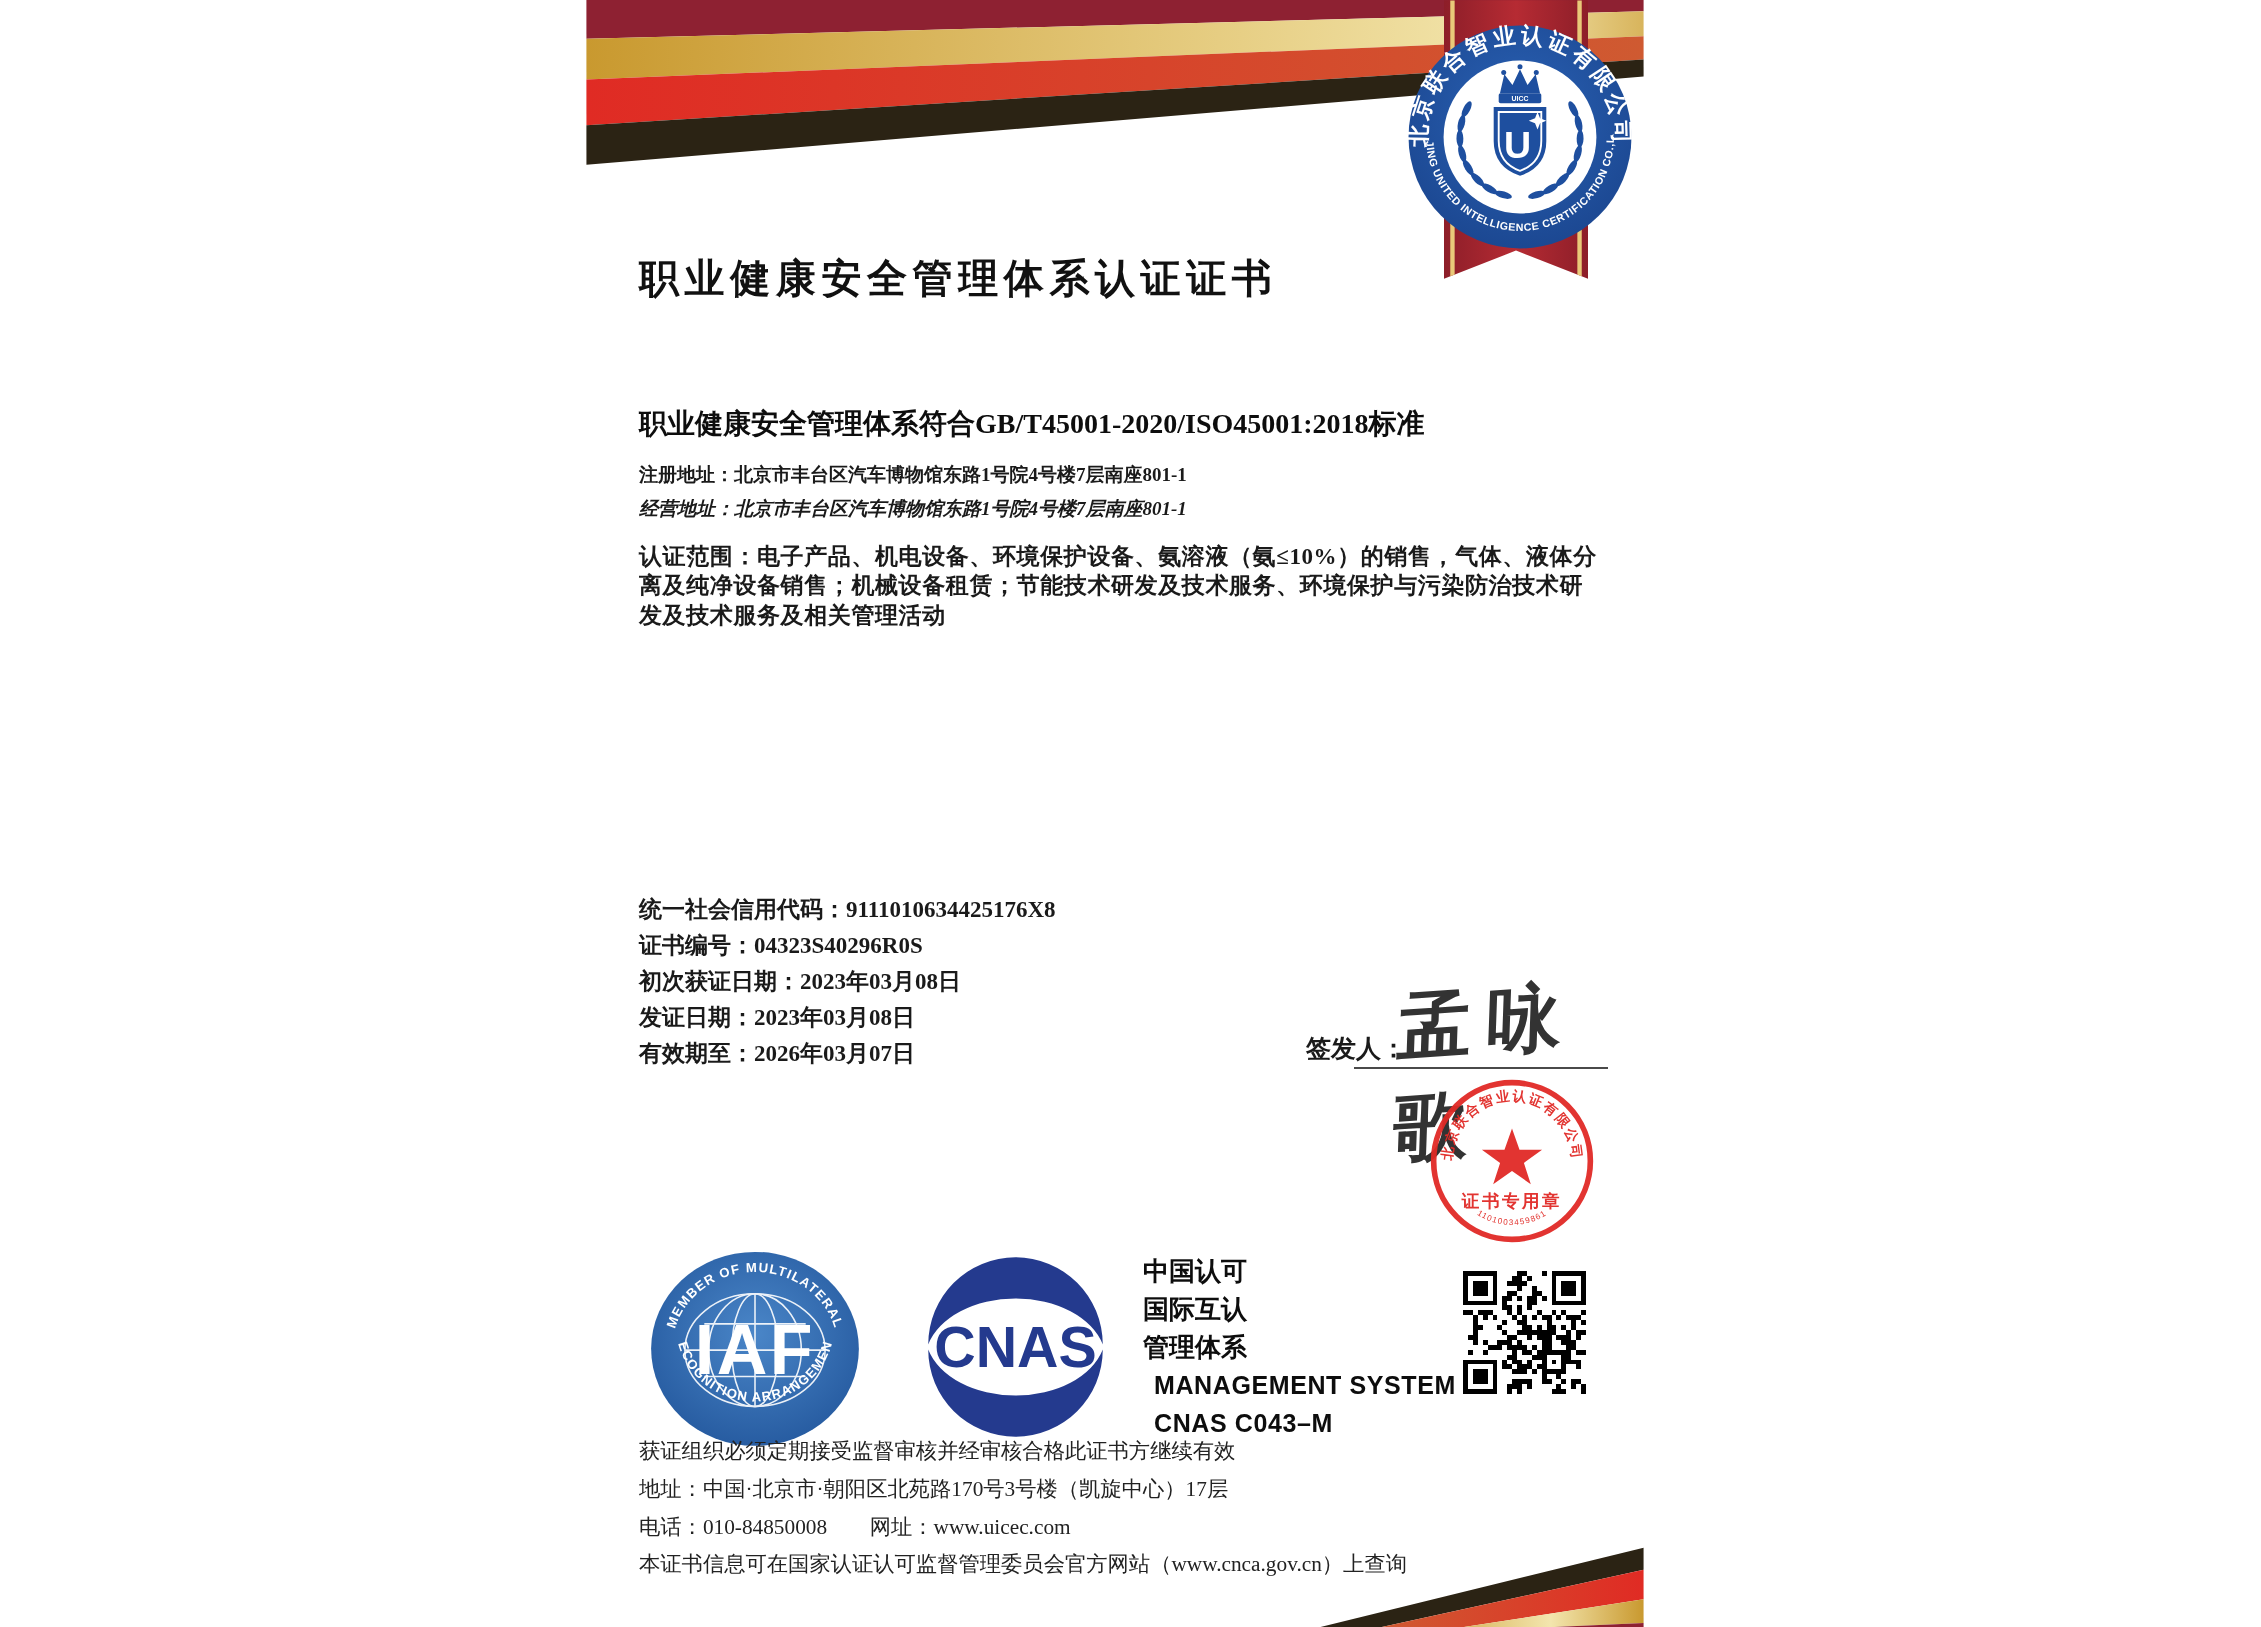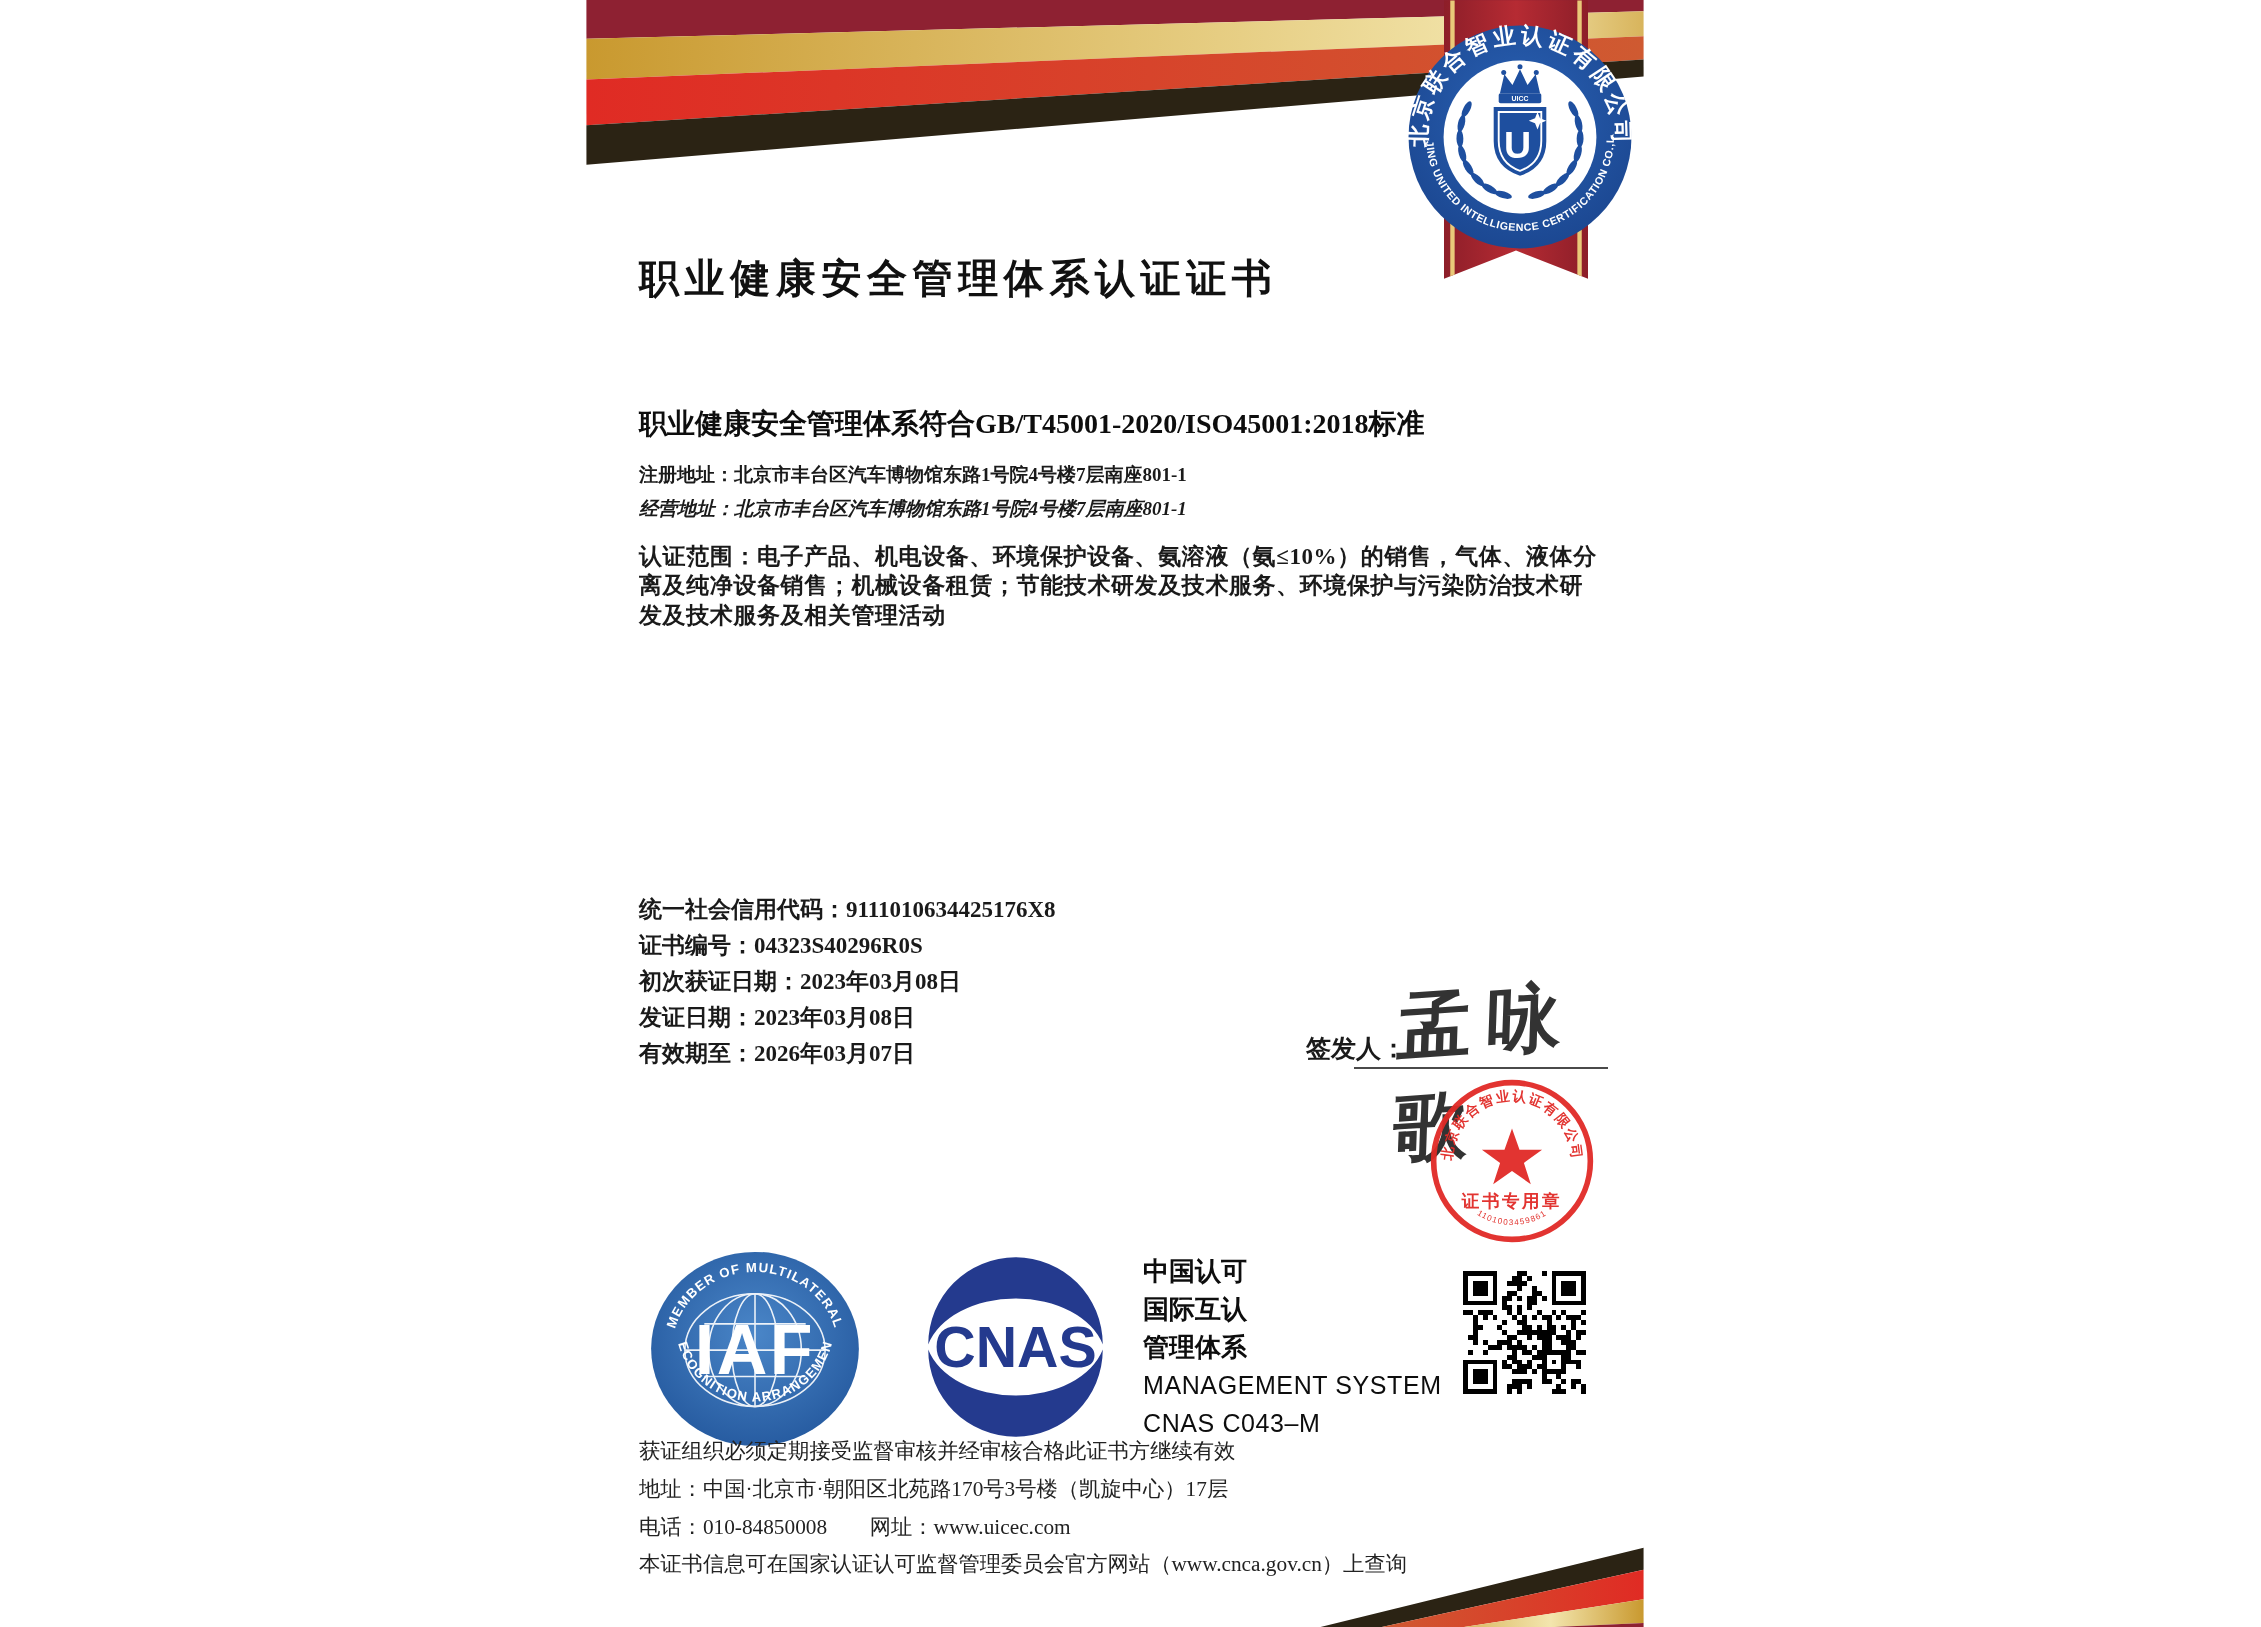--- a/index.html
+++ b/index.html
@@ -16,21 +16,21 @@
   .addr{left:53px;font-size:19px;font-weight:600;color:#1a1a1a;}
   .scope-line{left:53px;font-size:23px;font-weight:600;color:#1a1a1a;letter-spacing:0.6px;}
   .info-line{left:53px;font-size:23px;font-weight:600;color:#1a1a1a;}
   .issuer-label{left:720px;top:1032px;font-size:25px;font-weight:600;color:#1a1a1a;}
   .signature{left:809px;top:971px;font-size:74px;font-weight:bold;color:#333;
              letter-spacing:16.3px;transform:rotate(-4deg) skewX(-6deg);
              font-family:"DejaVu Sans", sans-serif;}
   .sig-line{left:768px;top:1067px;width:254px;height:1.9px;background:#4a4a4a;}
   .accred{left:557px;top:1252px;font-family:"Liberation Sans", sans-serif;color:#0d0d0d;}
   .accred .cn{font-size:26px;font-weight:bold;line-height:38px;}
-  .accred .en{font-size:25px;font-weight:normal;line-height:38px;letter-spacing:0.6px;}
+  .accred .en{font-size:25px;font-weight:bold;line-height:38px;letter-spacing:0.6px;margin-left:11px;}
   .footer-line{left:53px;font-size:21.3px;font-weight:400;color:#222;}
   svg text{font-family:"Liberation Sans", sans-serif;}
 </style>
 </head>
 <body>
 
 <div id="canvas">
 <div id="page">
 
   <svg class="abs" style="left:0;top:0;" width="1058" height="188" viewBox="0 0 1687 300">

